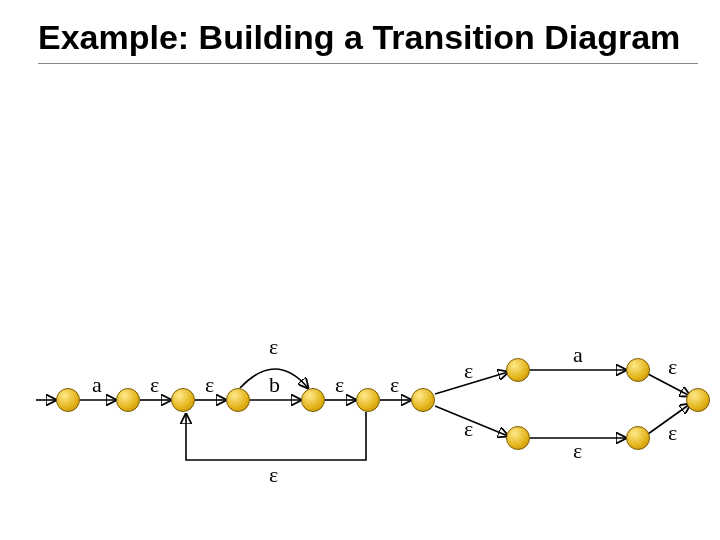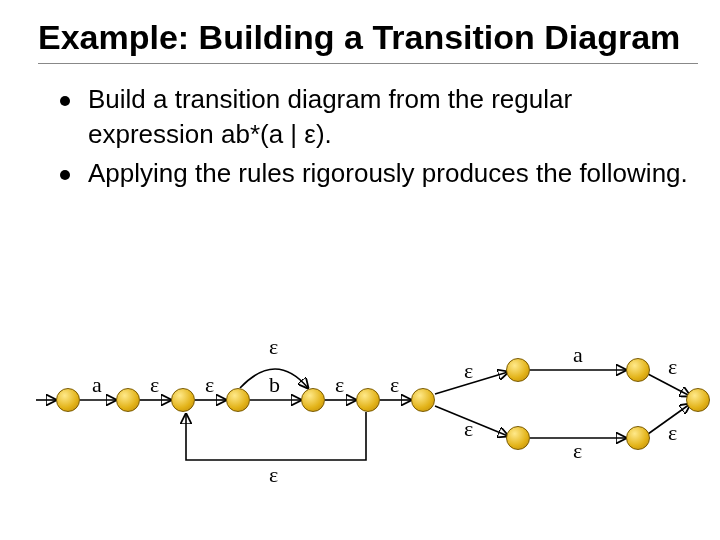--- a/index.html
+++ b/index.html
@@ -87,24 +87,20 @@
     fill: none;
   }
 </style>
 </head>
 <body>
 
 <div class="slide">
   <h1 class="title">Example: Building a Transition Diagram</h1>
   <hr class="title-rule">
 
-  <ul class="bullets">
-    <li>Build a transition diagram from the regular expression ab*(a | ε).</li>
-    <li>Applying the rules rigorously produces the following.</li>
-  </ul>
 
   <div class="diagram">
     <svg class="wires" viewBox="0 0 720 200">
       <defs>
         <marker id="ah" viewBox="0 0 10 10" refX="9" refY="5" markerWidth="7" markerHeight="7" orient="auto-start-reverse">
           <path d="M 0 0 L 10 5 L 0 10 z" fill="#000"></path>
         </marker>
       </defs>
 
       <line x1="28" y1="90" x2="48" y2="90" marker-end="url(#ah)"></line>

